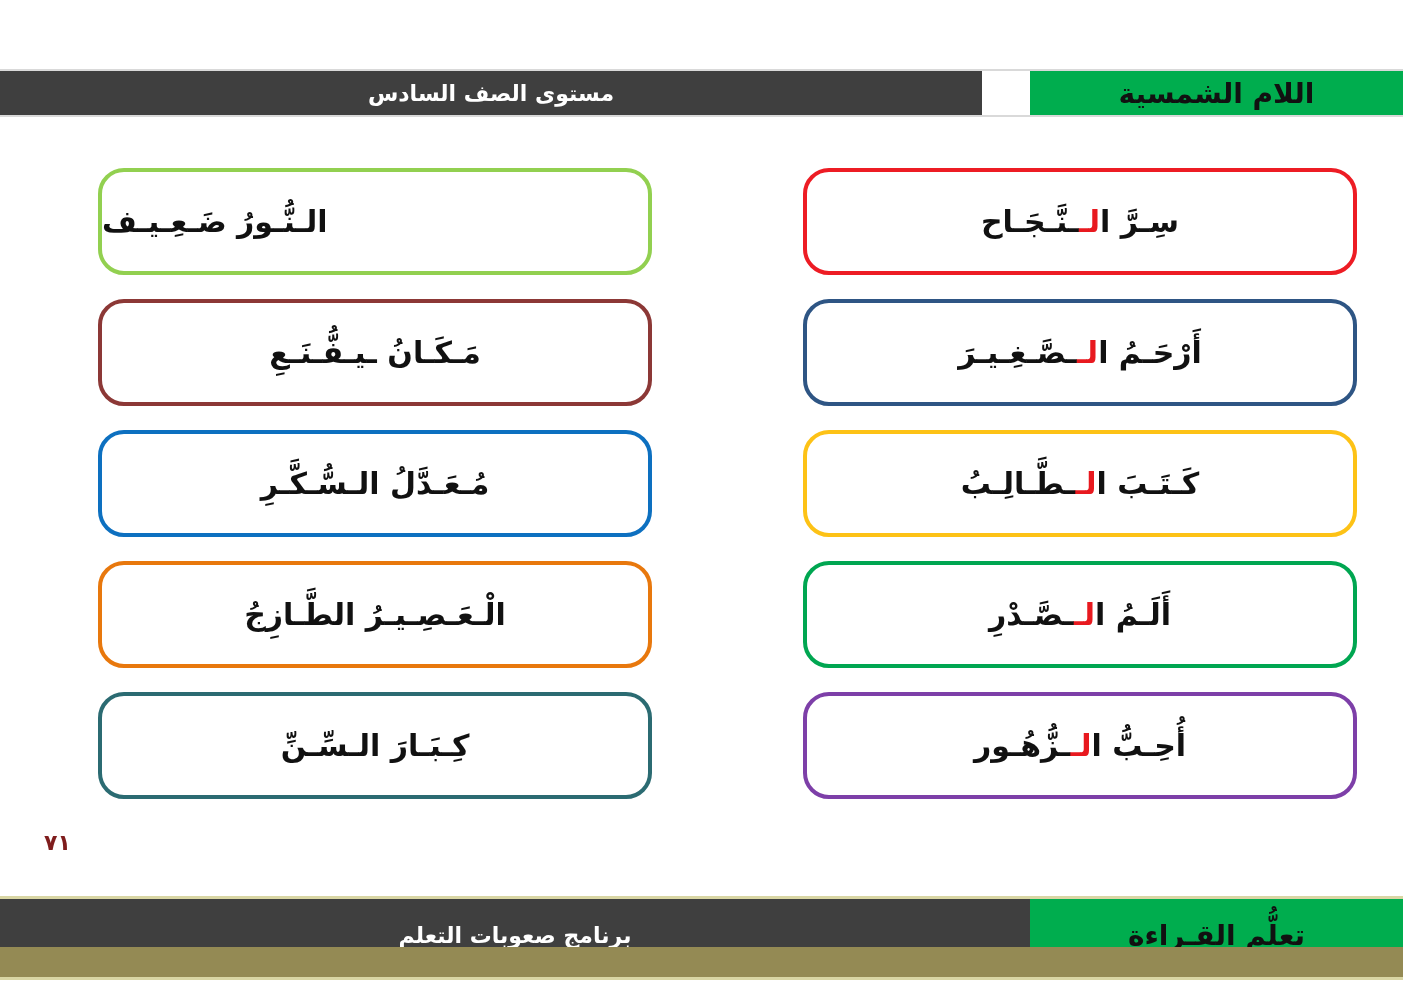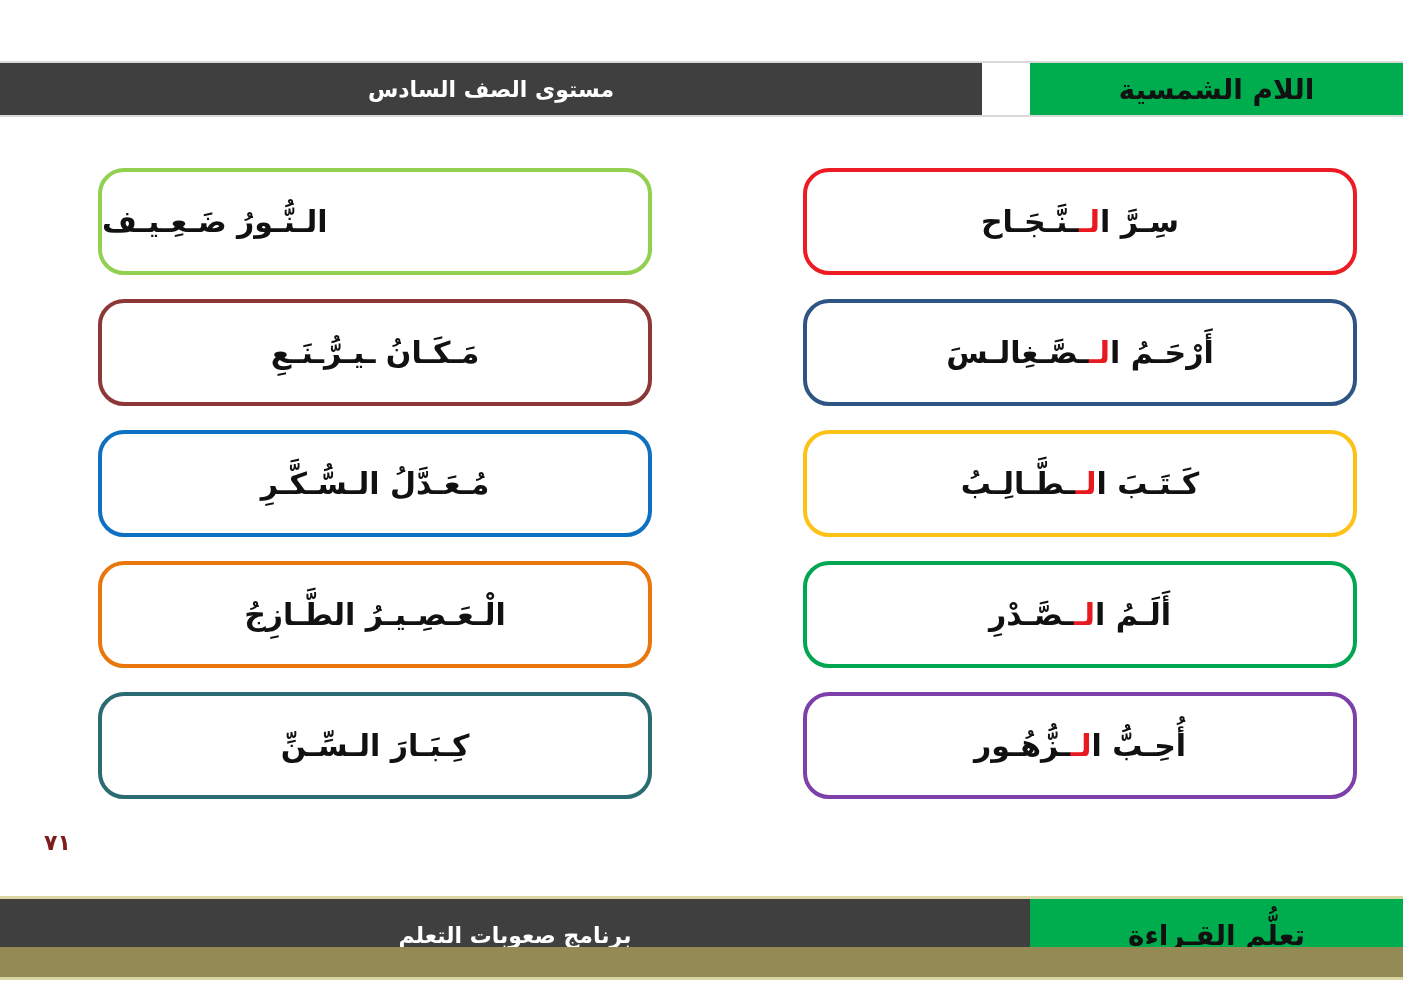--- a/index.html
+++ b/index.html
@@ -1,21 +1,21 @@
 <!DOCTYPE html>
 <html lang="ar" style="--bar-dark: #3f3f3f; --brand-green: #00ad4e; --olive: #948a54; --pale-line: #d9d6a4; --rule-gray: #d9d9d9; --highlight-red: #e8191f; --text-black: #111111;"><head>
 <meta charset="utf-8">
 <style>
   html,body{margin:0;padding:0;background:#ffffff;}
   body{font-family:"DejaVu Sans","Liberation Sans",sans-serif;}
   .page{position:relative;width:1403px;height:992px;background:#ffffff;overflow:hidden;}
 
   
   .bar{position:absolute;left:0;width:1403px;display:flex;box-sizing:border-box;}
-  .top-bar{top:61px;height:56px;border-top:2px solid var(--rule-gray,#d9d9d9);border-bottom:2px solid var(--rule-gray,#d9d9d9);gap:48px;}
+  .top-bar{top:69px;height:48px;border-top:2px solid var(--rule-gray,#d9d9d9);border-bottom:2px solid var(--rule-gray,#d9d9d9);gap:48px;}
   .footer-bar{top:896px;height:75px;border-top:3px solid var(--pale-line,#d9d6a4);}
   .bar-dark{flex:1;background:var(--bar-dark,#3f3f3f);display:flex;align-items:center;justify-content:center;}
   .bar-green{width:373px;background:var(--brand-green,#00ad4e);display:flex;align-items:center;justify-content:center;}
   .bar-text-white{color:#ffffff;font-weight:bold;font-size:22px;direction:rtl;white-space:nowrap;}
   .bar-text-dark{color:#111111;font-weight:bold;font-size:28px;direction:rtl;white-space:nowrap;}
 
   
   .cards-grid{position:absolute;left:98px;top:168px;width:1259px;display:grid;
     grid-template-columns:554px 554px;column-gap:151px;grid-auto-rows:107px;row-gap:24px;direction:rtl;}
   .card{background:#ffffff;border:4px solid #000;border-radius:26px;display:flex;
@@ -47,24 +47,24 @@
         <span class="seg">سِـرَّ ا</span>
         <span class="seg red">لـ</span>
         <span class="seg">ـنَّـجَـاح</span>
       </div>
       <div class="card" style="border-color: rgb(146, 208, 80); justify-content: flex-end;">
         <span class="seg">الـنُّـورُ ضَـعِـيـف</span>
       </div>
       <div class="card" style="border-color: rgb(46, 85, 132);">
         <span class="seg">أَرْحَـمُ ا</span>
         <span class="seg red">لـ</span>
-        <span class="seg">ـصَّـغِالـسَ</span>
+        <span class="seg">ـصَّـغِـيـرَ</span>
       </div>
       <div class="card" style="border-color: rgb(140, 56, 54);">
-        <span class="seg">مَـكَـانُ ـيـرُّـنَـعِ</span>
+        <span class="seg">مَـكَـانُ ـيـفُّـنَـعِ</span>
       </div>
       <div class="card" style="border-color: rgb(253, 194, 22);">
         <span class="seg">كَـتَـبَ ا</span>
         <span class="seg red">لـ</span>
         <span class="seg">ـطَّـالِـبُ</span>
       </div>
       <div class="card" style="border-color: rgb(13, 112, 192); text-align: right;">
         <span class="seg">مُـعَـدَّلُ الـسُّـكَّـرِ</span>
       </div>
       <div class="card" style="border-color: rgb(0, 166, 81);">

